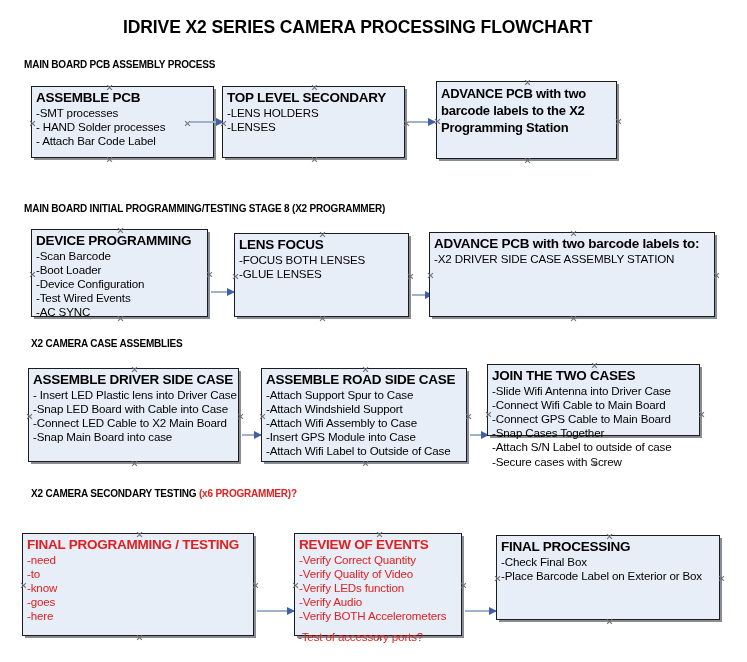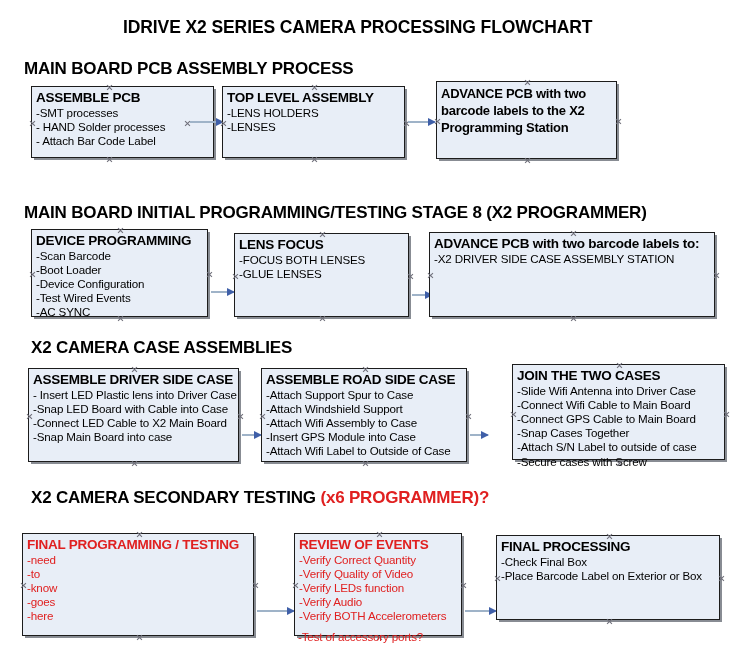--- a/index.html
+++ b/index.html
@@ -25,21 +25,21 @@
     position: absolute;
     font-weight: bold;
     font-size: 17.5px;
     color: #000000;
     letter-spacing: -0.1px;
     white-space: nowrap;
   }
   .section-head {
     position: absolute;
     font-weight: bold;
-    font-size: 17px;
+    font-size: 10px;
     color: #000000;
     letter-spacing: -0.2px;
     white-space: nowrap;
   }
   .section-head .accent {
     color: #e02020;
   }
   .node {
     position: absolute;
     box-sizing: border-box;
@@ -135,21 +135,21 @@
     <div class="n-line">- Attach Bar Code Label</div>
     <span class="handle" style="left:77.5px; top:0px;"></span>
     <span class="handle" style="left:77.5px; top:72px;"></span>
     <span class="handle" style="left:0px; top:36px;"></span>
     <span class="handle" style="left:155px; top:36px;"></span>
   </div>
 
   <div class="conn" style="left:190px; top:121px; width:33px;"></div>
 
   <div class="node" style="left:222px; top:86px; width:183px; height:72px;">
-    <div class="n-title">TOP LEVEL ASSEMBLY</div>
+    <div class="n-title">TOP LEVEL SECONDARY</div>
     <div class="n-line">-LENS HOLDERS</div>
     <div class="n-line">-LENSES</div>
     <span class="handle" style="left:91.5px; top:0px;"></span>
     <span class="handle" style="left:91.5px; top:72px;"></span>
     <span class="handle" style="left:0px; top:36px;"></span>
     <span class="handle" style="left:183px; top:36px;"></span>
   </div>
 
   <div class="conn" style="left:408px; top:121px; width:27px;"></div>
 
@@ -227,21 +227,21 @@
     <div class="n-line">-Insert GPS Module into Case</div>
     <div class="n-line">-Attach Wifi Label to Outside of Case</div>
     <span class="handle" style="left:103px; top:0px;"></span>
     <span class="handle" style="left:103px; top:94px;"></span>
     <span class="handle" style="left:0px; top:47px;"></span>
     <span class="handle" style="left:206px; top:47px;"></span>
   </div>
 
   <div class="conn" style="left:470px; top:434px; width:18px;"></div>
 
-  <div class="node" style="left:487px; top:364px; width:213px; height:96px;margin-left:25px;">
+  <div class="node" style="left:487px; top:364px; width:213px; height:72px;">
     <div class="n-title">JOIN THE TWO CASES</div>
     <div class="n-line">-Slide Wifi Antenna into Driver Case</div>
     <div class="n-line">-Connect Wifi Cable to Main Board</div>
     <div class="n-line">-Connect GPS Cable to Main Board</div>
     <div class="n-line">-Snap Cases Together</div>
     <div class="n-line">-Attach S/N Label to outside of case</div>
     <div class="n-line">-Secure cases with Screw</div>
     <span class="handle" style="left:106.5px; top:0px;"></span>
     <span class="handle" style="left:106.5px; top:98px;"></span>
     <span class="handle" style="left:0px; top:49px;"></span>

